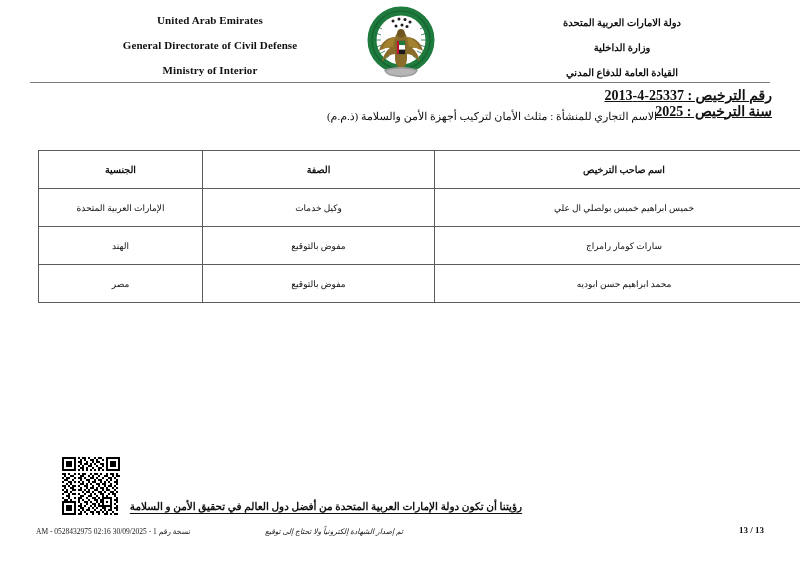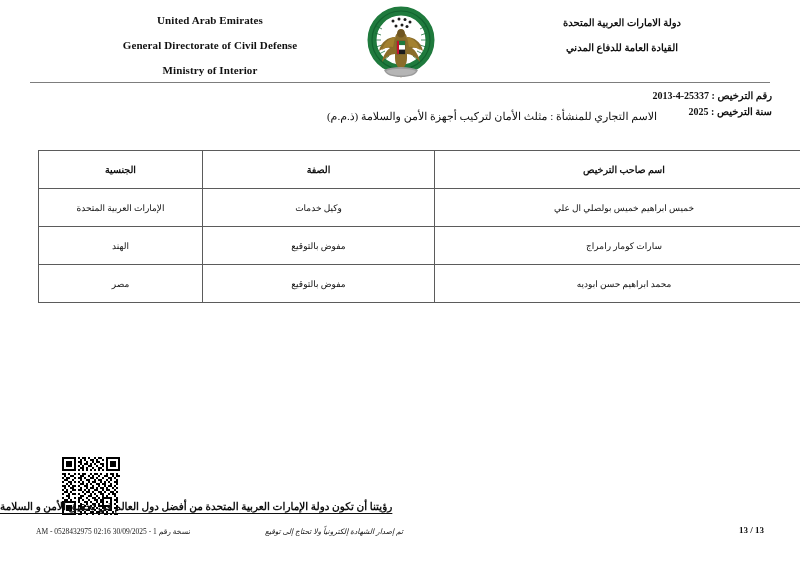--- a/index.html
+++ b/index.html
@@ -74,25 +74,26 @@
   
   .license-info {
     position: absolute;
     right: 28px;
     top: 88px;
     width: 230px;
     direction: rtl;
     text-align: right;
   }
   .license-info .row {
-    font-size: 10px;
+    font-size: 14px;
     font-weight: bold;
     line-height: 15.5px;
     color: #111;
     white-space: nowrap;
+    text-decoration: underline;
   }
   .trade-name {
     position: absolute;
     right: 28px;
     top: 110px;
     width: 560px;
     direction: rtl;
     text-align: center;
     font-size: 11px;
     font-weight: normal;
@@ -140,21 +141,21 @@
     height: 58px;
   }
   .qr-wrap svg { display: block; }
 
   
   .vision {
     position: absolute;
     left: 0;
     top: 500px;
     width: 652px;
-    text-align: left;
+    text-align: center;
     direction: rtl;
     font-size: 10.5px;
     font-weight: bold;
     color: #111;
     text-decoration: underline;
     text-underline-offset: 3px;
   }
   .footer-left {
     position: absolute;
     left: 36px;
@@ -236,20 +237,21 @@
 
       <path d="M31 62 L35 72 L39 62 Z" fill="#6f5520"></path>
 
       <path d="M18 64 C26 60 44 60 52 64 C50 69 44 71 35 71 C26 71 20 69 18 64 Z" fill="#9a9a9a"></path>
       <path d="M20 65 C27 62 43 62 50 65 C48 68 43 69.5 35 69.5 C27 69.5 22 68 20 65 Z" fill="#b5b5b5"></path>
     </svg>
   </div>
 
   <div class="header-ar">
     <div class="line">دولة الامارات العربية المتحدة</div>
+    <div class="line">وزارة الداخلية</div>
     <div class="line">القيادة العامة للدفاع المدني</div>
   </div>
 
   <div class="header-rule"></div>
 </div>
 
 <div class="license-info">
   <div class="row">رقم الترخيص : 25337-4-2013</div>
   <div class="row">سنة الترخيص : 2025</div>
 </div>

